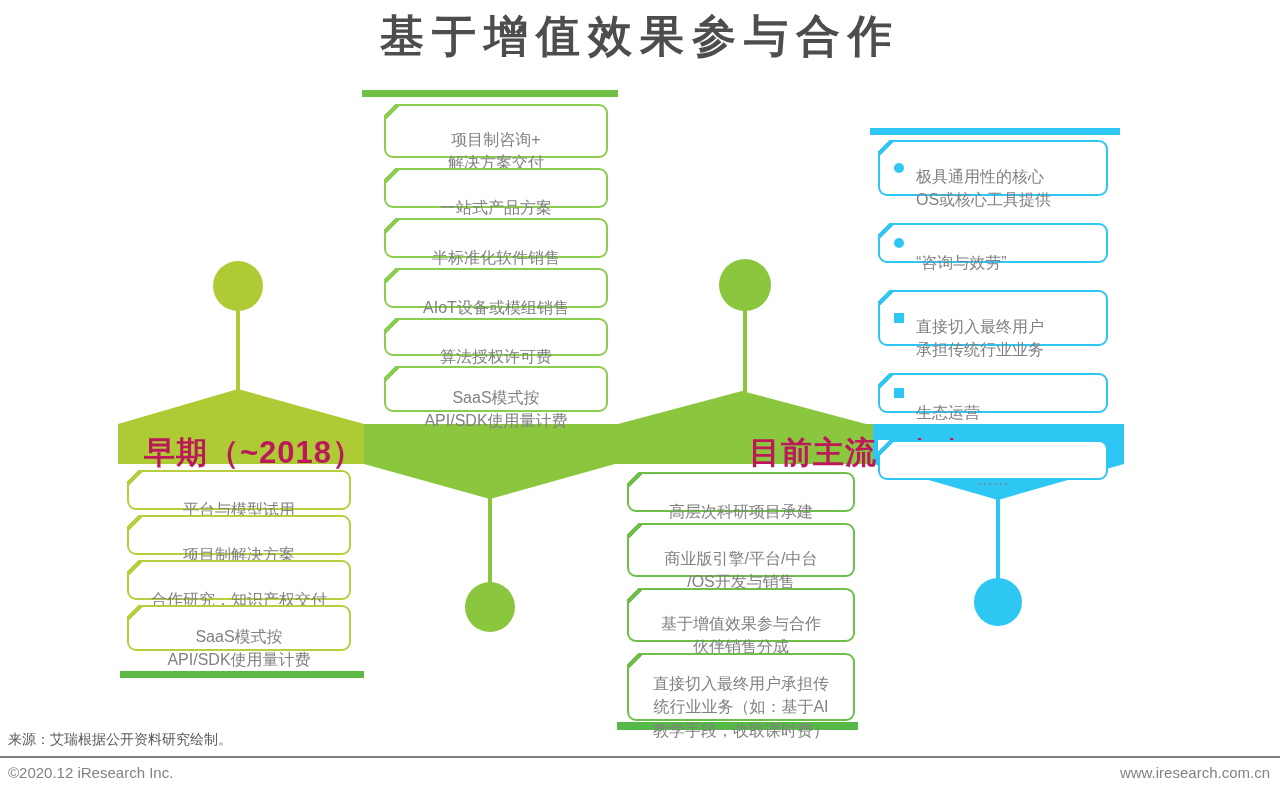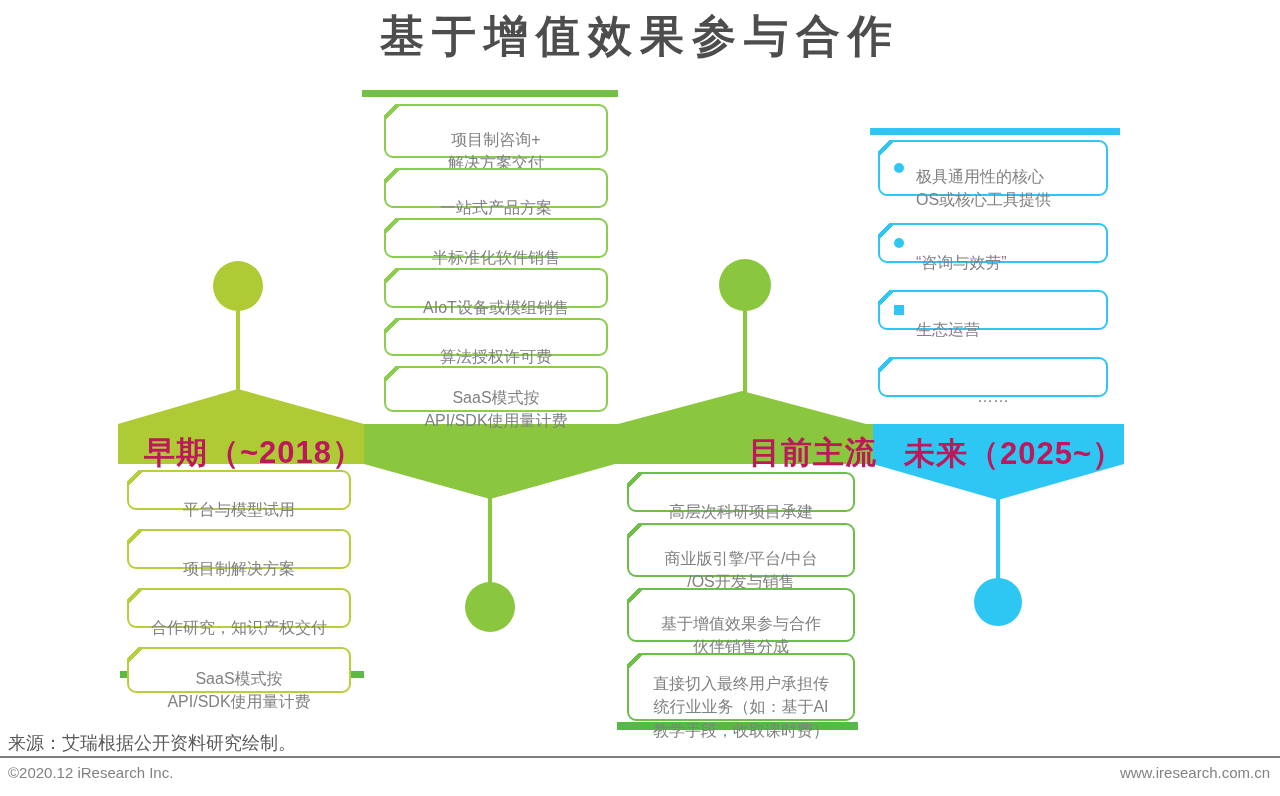--- a/index.html
+++ b/index.html
@@ -21,21 +21,21 @@
   .band-label.future{left:873px;width:251px;top:433px;}
   .bar{position:absolute;}
   .bar.title-bar{left:362px;top:90px;width:256px;height:7px;background:#72c144;}
   .bar.future-top-bar{left:870px;top:128px;width:250px;height:7px;background:#2ec6f3;}
   .bar.early-bottom-bar{left:120px;top:671px;width:244px;height:7px;background:#5cba44;}
   .bar.midbottom-bottom-bar{left:617px;top:722px;width:241px;height:8px;background:#54b947;}
 
   .col{position:absolute;display:flex;flex-direction:column;}
   .col-midtop{left:384px;top:104px;width:224px;gap:10px;--bc:#8bce4e;}
   .col-future{left:878px;top:140px;width:230px;gap:27px;--bc:#2ec6f3;}
-  .col-early{left:127px;top:470px;width:224px;gap:19px;--bc:#b7cf3d;}
+  .col-early{left:127px;top:470px;width:224px;gap:5px;--bc:#b7cf3d;}
   .col-midbottom{left:627px;top:472px;width:228px;gap:11px;--bc:#6dbf47;}
 
   .box{
     position:relative;background:#fff;border:2.5px solid var(--bc);
     border-radius:0 9px 9px 9px;box-sizing:border-box;
     display:flex;align-items:center;justify-content:center;padding:2px 8px;
   }
   
   .box::before{
     content:"";position:absolute;top:-2.5px;left:-2.5px;width:16px;height:16px;
@@ -45,21 +45,21 @@
     white-space:pre-line;text-align:center;color:#818181;font-size:16px;line-height:1.45;margin-top:40px;
   }
   .hA{height:40px}.hB{height:54px}.hC{height:68px}.hD{height:46px}.hE{height:38px}.hF{height:56px}
   .col-future .box{justify-content:flex-start;padding:2px 8px 2px 14px;}
   .col-future .lbl{text-align:left;}
   .col-future .box.center .lbl{text-align:center;}
   .col-future .box.center{justify-content:center;padding:2px 8px;}
   .bullet{flex:0 0 auto;width:10px;height:10px;background:#2ec6f3;margin-right:12px;}
   .bullet.round{border-radius:50%;}
 
-  .footer-source{position:absolute;left:8px;top:731px;font-size:18px;color:#595959;}
+  .footer-source{position:absolute;left:8px;top:731px;font-size:14px;color:#595959;}
   .footer-divider{position:absolute;left:0;top:756px;width:1280px;height:2px;background:#7e7e7e;}
   .footer-copy{position:absolute;left:8px;top:764px;font-size:15px;color:#828282;}
   .footer-site{position:absolute;right:10px;top:764px;font-size:15px;color:#828282;}
 </style>
 </head>
 <body>
 
 <div class="stage">
 
   <div class="title">基于增值效果参与合作</div>
@@ -117,20 +117,25 @@
   <div class="col col-future">
     <div class="box hF">
       <span class="bullet round"></span>
       <span class="lbl">极具通用性的核心
 OS或核心工具提供</span>
     </div>
     <div class="box hA">
       <span class="bullet round"></span>
       <span class="lbl">“咨询与效劳”</span>
     </div>
+    <div class="box hF">
+      <span class="bullet"></span>
+      <span class="lbl">直接切入最终用户
+承担传统行业业务</span>
+    </div>
     <div class="box hA">
       <span class="bullet"></span>
       <span class="lbl">生态运营</span>
     </div>
     <div class="box hA center">
       <span class="lbl">……</span>
     </div>
   </div>
 
   <div class="col col-early">

